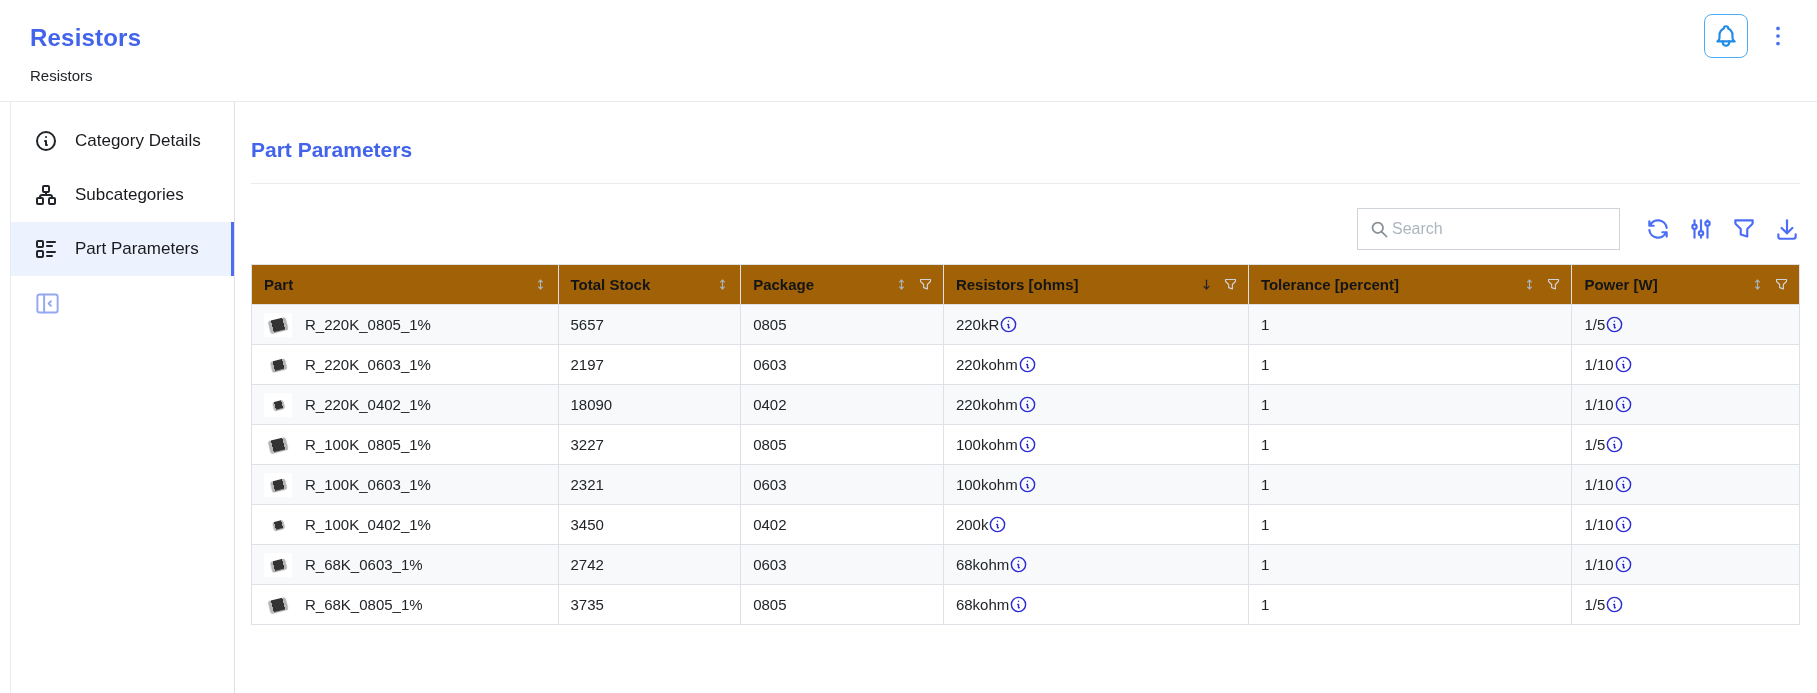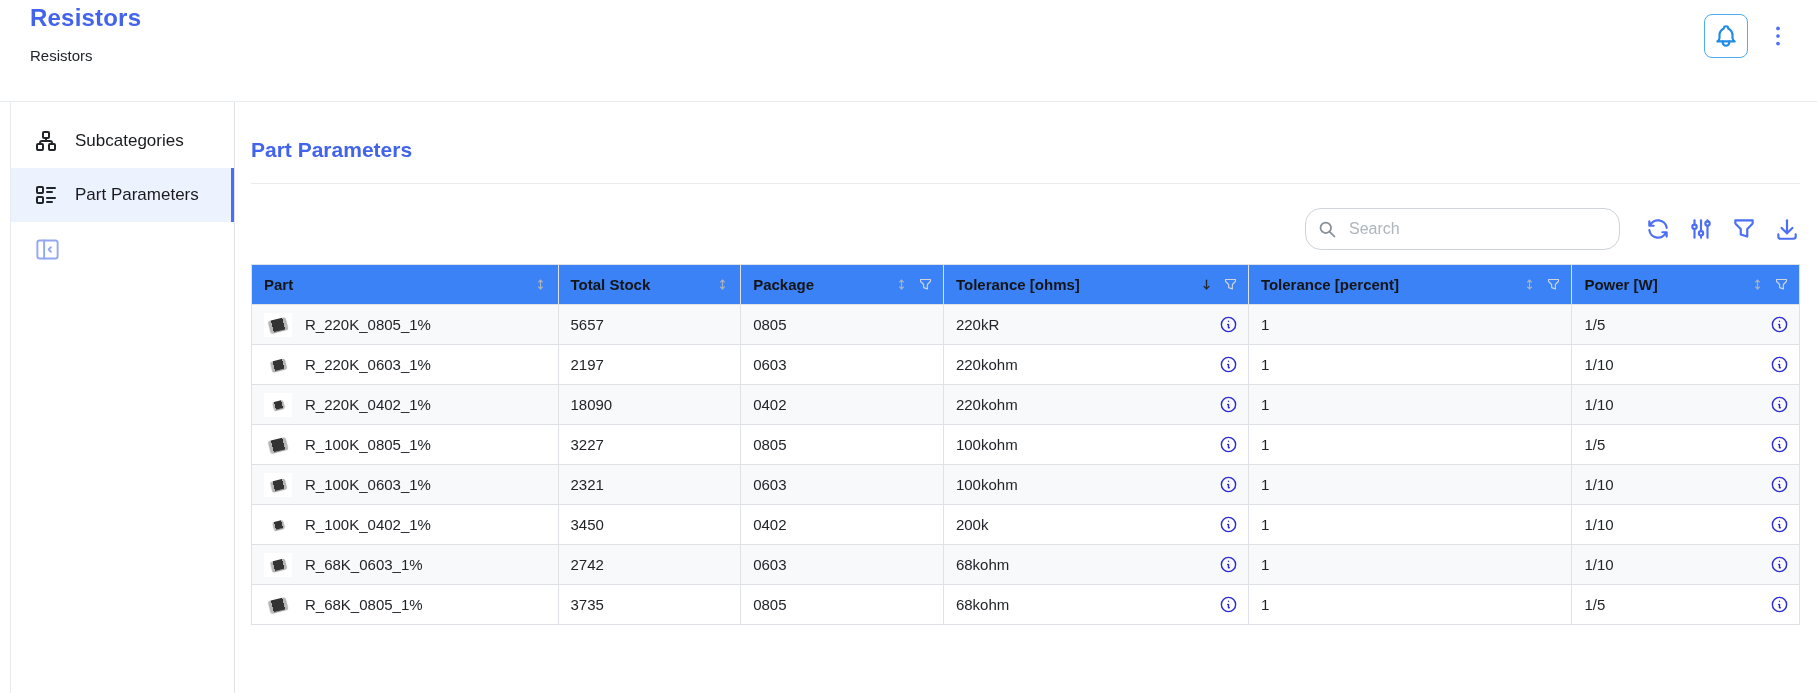--- a/index.html
+++ b/index.html
@@ -6,21 +6,21 @@
   html,body { margin:0; padding:0; }
   body {
     width:1817px; height:693px; overflow:hidden;
     background:#ffffff;
     font-family:"Liberation Sans", sans-serif;
     color:#212529;
   }
   .icn { fill:none; stroke:currentColor; stroke-width:2; stroke-linecap:round; stroke-linejoin:round; display:block; }
 
   
-  .topbar { position:relative; height:102px; border-bottom:1px solid #e9ecef; padding:4px 26px 0 30px; }
+  .topbar { position:relative; height:102px; border-bottom:1px solid #e9ecef; padding:24px 26px 0 30px; }
   .page-title { margin:0; font-size:24px; font-weight:700; color:#4263eb; letter-spacing:.2px; }
   .breadcrumb { margin-top:15px; font-size:15px; color:#212529; width:max-content; cursor:pointer; }
   .topbar-right { position:absolute; top:14px; right:24px; display:flex; align-items:center; gap:15px; }
   .bell-btn { width:44px; height:44px; background:#fff; border:1px solid #4dabf7; border-radius:8px;
               color:#228be6; display:flex; align-items:center; justify-content:center; cursor:pointer; padding:0; }
   .bell-btn svg { width:26px; height:26px; }
   .kebab-btn { background:none; border:none; color:#4c6ef5; cursor:pointer; padding:2px; }
   .kebab-btn svg { width:26px; height:26px; }
 
   
@@ -34,46 +34,46 @@
   .sidebar-item.active { background:#edf2ff; box-shadow:inset -3px 0 0 0 #4c6ef5; }
   .collapse-btn { margin:14px 0 0 23px; background:none; border:none; padding:0; color:#94a8f1; cursor:pointer; }
   .collapse-btn svg { width:27px; height:27px; stroke-width:1.7; }
 
   .content { flex:1; min-width:0; padding:0 17px 0 16px; }
   .panel-title { margin:36px 0 0 0; font-size:21px; font-weight:700; color:#4263eb; }
   .panel-divider { border:none; border-top:1px solid #e9ecef; margin:21px 0 0 0; }
 
   
   .toolbar { margin-top:24px; display:flex; justify-content:flex-end; align-items:center; gap:17px; }
-  .search-box { width:315px; height:42px; border:1px solid #ced4da; border-radius:16px;
-                display:flex; align-items:center; gap:9px; padding:0 8px 0 11px; color:#868e96; margin-right:8px; }
+  .search-box { width:263px; height:42px; border:1px solid #ced4da; border-radius:0;
+                display:flex; align-items:center; padding:0 8px 0 11px; color:#868e96; margin-right:8px; }
   .search-box svg { width:21px; height:21px; flex:none; }
   .search-box input { flex:1; min-width:0; border:none; outline:none; font-size:16px;
                       font-family:inherit; color:#495057; background:transparent; }
   .search-box input::placeholder { color:#adb5bd; }
   .tool-btn { background:none; border:none; padding:0; color:#4c6ef5; cursor:pointer; display:flex; }
   .tool-btn svg { width:26px; height:26px; }
 
   
   .data-table { margin-top:14px; width:100%; border-collapse:collapse; table-layout:fixed; font-size:15px; }
   .data-table th, .data-table td { border:1px solid #dee2e6; height:40px; padding:0 10px 0 12px; overflow:hidden; white-space:nowrap; }
-  .data-table th { font-weight:700; text-align:left; background:#3b82f6; color:#141517; }
+  .data-table th { font-weight:700; text-align:left; background:#a16207; color:#141517; }
   .th-inner { display:flex; align-items:center; justify-content:space-between; gap:6px; }
   .th-icons { display:flex; align-items:center; gap:9px; }
   .sort-ic { color:#adb5bd; } .sort-ic svg { width:15px; height:15px; stroke-width:1.8; }
   .sort-ic.desc { color:#212529; } .sort-ic.desc svg { stroke-width:2; }
   .filt-ic { color:#ced4da; } .filt-ic svg { width:15px; height:15px; stroke-width:1.8; }
   tbody tr:nth-child(odd) { background:#f8f9fa; }
   tbody tr { cursor:pointer; }
   .cell-part { display:flex; align-items:center; gap:13px; }
   .thumb { width:28px; height:24px; flex:none; display:flex; align-items:center; justify-content:center; background:#fff; }
   .chip { border-radius:2px; transform:rotate(-14deg);
           background:linear-gradient(90deg,#b6b6b6 0 18%,#333333 18% 82%,#b6b6b6 82%);
           box-shadow:0 1px 1px rgba(0,0,0,.45); }
-  .cell-flex { display:flex; align-items:center; justify-content:space-between; }
+  .cell-flex { display:flex; align-items:center; }
   .info-btn { background:none; border:none; padding:0; color:#2b2bd5; cursor:pointer; display:flex; }
   .info-btn svg { width:19px; height:19px; stroke-width:1.8; }
 </style>
 </head>
 <body>
 
 <header class="topbar">
   <h1 class="page-title">Resistors</h1>
   <div class="breadcrumb">Resistors</div>
   <div class="topbar-right">
@@ -93,20 +93,30 @@
             <circle cx="12" cy="19" r="1.7" fill="currentColor" stroke="none"></circle>
           </svg>
         </span>
     </button>
   </div>
 </header>
 
 <div class="page-body">
   <nav class="sidebar">
     <div id="sidebar-items">
+        <div class="sidebar-item">
+          <span class="s-icon">
+            <svg class="icn" viewBox="0 0 24 24">
+              <circle cx="12" cy="12" r="9"></circle>
+              <path d="M12 8h.01"></path>
+              <path d="M11 12h1v4h1"></path>
+            </svg>
+          </span>
+          <span>Category Details</span>
+        </div>
         <div class="sidebar-item">
           <span class="s-icon">
             <svg class="icn" viewBox="0 0 24 24">
               <rect x="3" y="15" width="6" height="6" rx="1"></rect>
               <rect x="15" y="15" width="6" height="6" rx="1"></rect>
               <rect x="9" y="3" width="6" height="6" rx="1"></rect>
               <path d="M6 15v-1a2 2 0 0 1 2-2h8a2 2 0 0 1 2 2v1"></path>
               <path d="M12 9v3"></path>
             </svg>
           </span>
@@ -247,21 +257,21 @@
                   <span class="filt-ic">
                     <svg class="icn" viewBox="0 0 24 24">
                       <path d="M4 4h16v2.17a2 2 0 0 1-.59 1.42L15 12v7l-6-2v-5L4.59 7.59A2 2 0 0 1 4 6.17z"></path>
                     </svg>
                   </span>
                 </span>
               </div>
             </th>
             <th>
               <div class="th-inner">
-                <span>Tolerance [ohms]</span>
+                <span>Resistors [ohms]</span>
                 <span class="th-icons">
                   <span class="sort-ic desc">
                     <svg class="icn" viewBox="0 0 24 24">
                       <path d="M12 5v14"></path>
                       <path d="M8 15l4 4 4-4"></path>
                     </svg>
                   </span>
                   <span class="filt-ic">
                     <svg class="icn" viewBox="0 0 24 24">
                       <path d="M4 4h16v2.17a2 2 0 0 1-.59 1.42L15 12v7l-6-2v-5L4.59 7.59A2 2 0 0 1 4 6.17z"></path>

